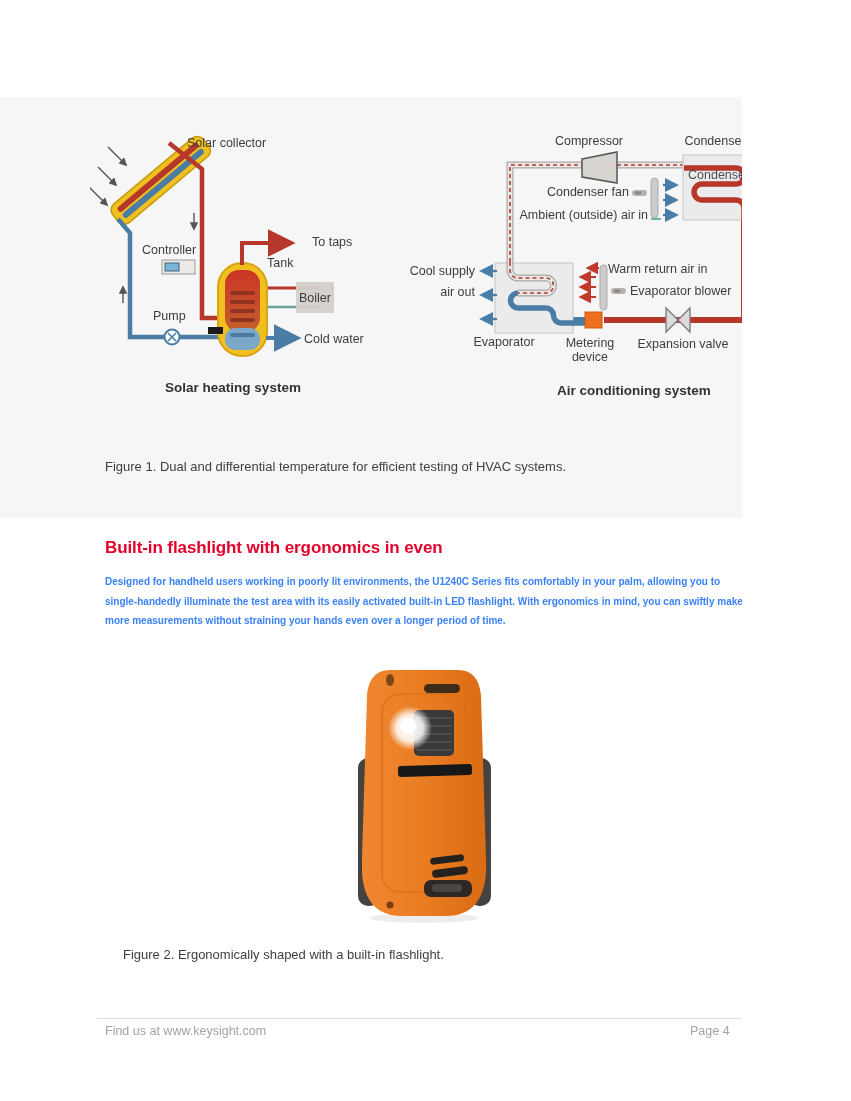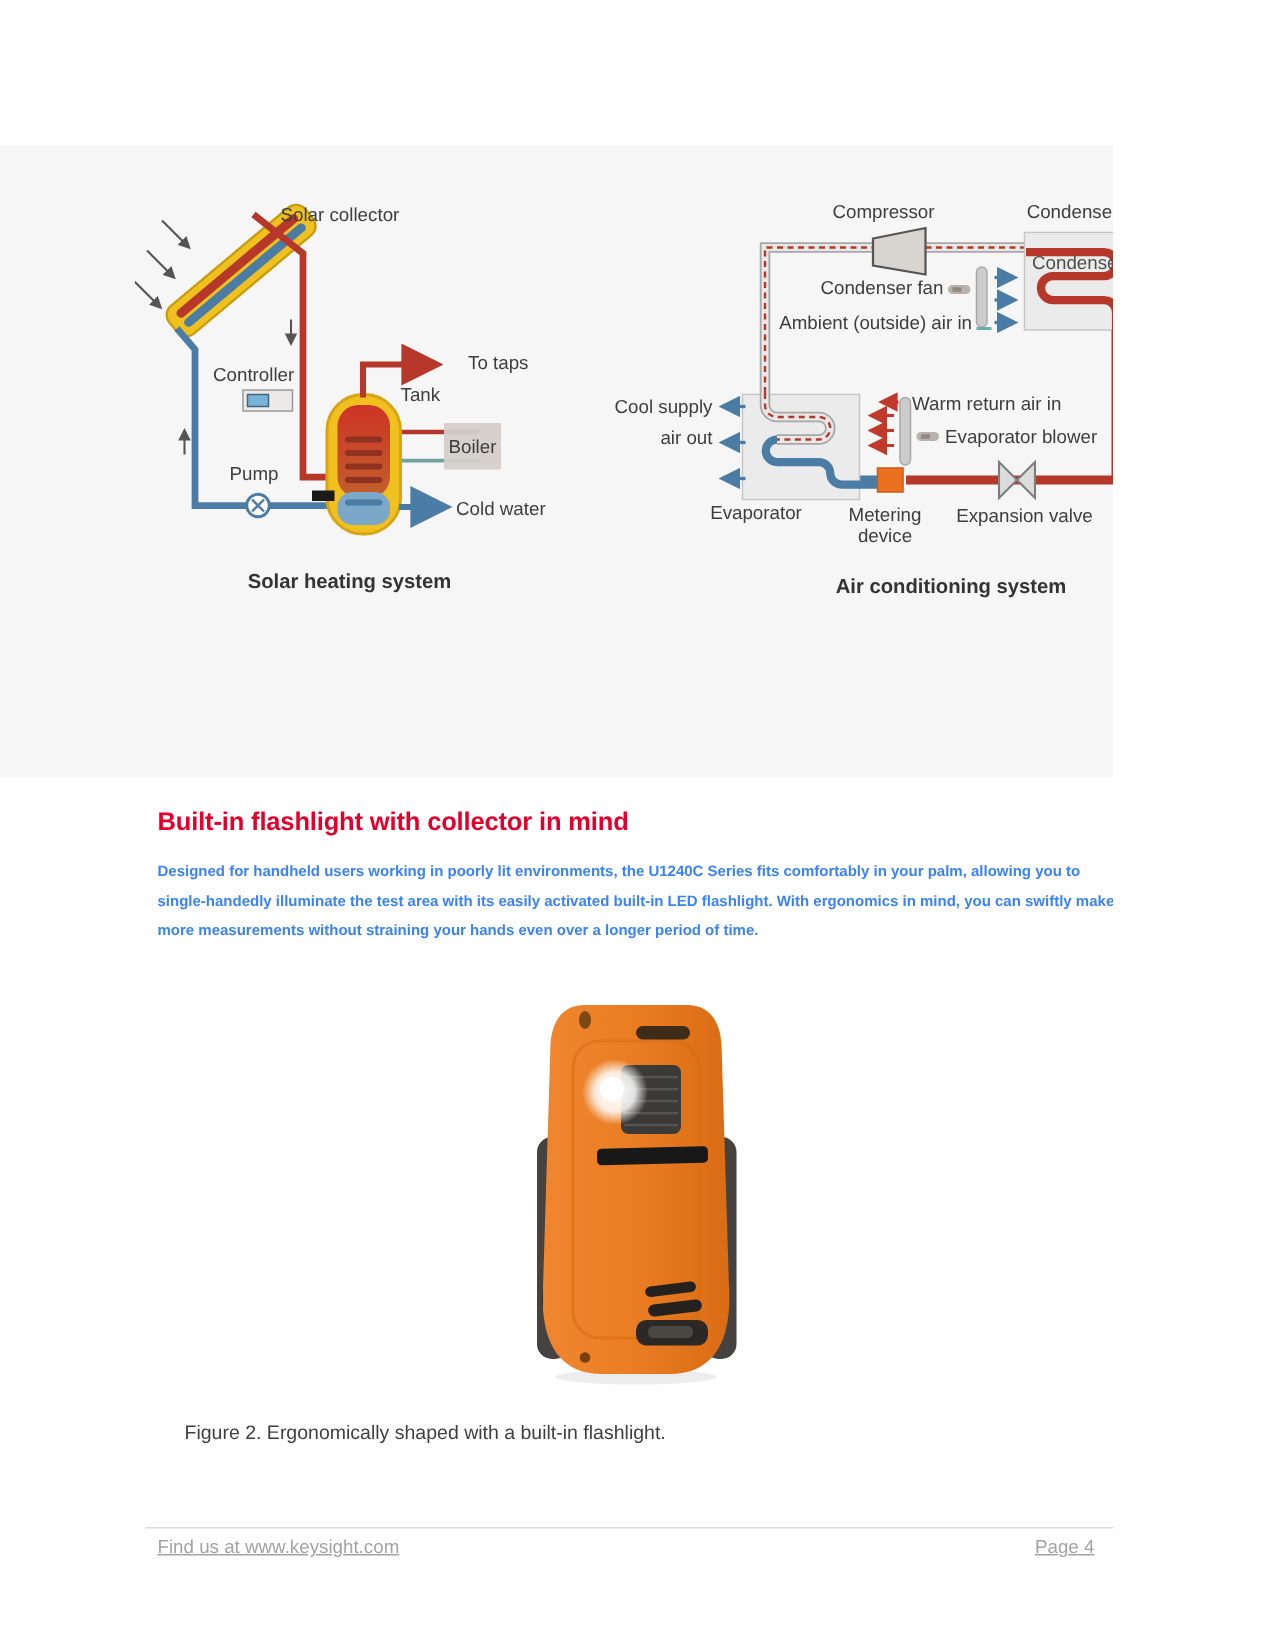--- a/index.html
+++ b/index.html
@@ -6,21 +6,21 @@
   #page{
     position:relative;width:742px;height:1101px;background:#ffffff;
     font-family:"Liberation Sans","DejaVu Sans",sans-serif;overflow:hidden;
   }
   .band{position:absolute;left:0;width:851px;background:#f6f6f6;}
   .abs{position:absolute;}
   .fig-caption{font-size:13px;color:#3f3f3f;}
   .heading{font-size:17px;font-weight:600;color:#e4002b;letter-spacing:-0.1px;}
   .body-text{font-size:10px;line-height:19.6px;color:#3b82f6;width:648px;font-weight:bold;}
   .footer-rule{height:1px;background:#dcdcdc;}
-  .footer-text{font-size:12.5px;color:#a3a3a3;text-decoration:underline;}
+  .footer-text{font-size:12.5px;color:#a3a3a3;}
   svg text{font-family:"Liberation Sans","DejaVu Sans",sans-serif;fill:#3d3d3d;font-size:12.5px;}
   svg text.cap{font-size:13.5px;font-weight:bold;fill:#333;}
 </style>
 </head>
 <body>
 
 <div id="page">
 
   <div class="band" style="top:97px;height:421px;"></div>
 
@@ -197,22 +197,23 @@
     <text x="75" y="168" text-anchor="end">air out</text>
     <text x="208" y="145">Warm return air in</text>
     <text x="230" y="167">Evaporator blower</text>
     <text x="104" y="218" text-anchor="middle">Evaporator</text>
     <text x="190" y="219" text-anchor="middle">Metering</text>
     <text x="190" y="233" text-anchor="middle">device</text>
     <text x="283" y="220" text-anchor="middle">Expansion valve</text>
     <text x="234" y="267" class="cap" text-anchor="middle">Air conditioning system</text>
   </svg>
 
-
-  <div class="abs heading" style="left:105px;top:538px;">Built-in flashlight with collector in mind</div>
+  <div class="abs fig-caption" style="left:105px;top:459px;">Figure 1. Dual and differential temperature for efficient testing of HVAC systems.</div>
+
+  <div class="abs heading" style="left:105px;top:538px;">Built-in flashlight with ergonomics in even</div>
 
   <div class="abs body-text" style="left:105px;top:572px;">Designed for handheld users working in poorly lit environments, the U1240C Series fits comfortably in your palm, allowing you to single-handedly illuminate the test area with its easily activated built-in LED flashlight. With ergonomics in mind, you can swiftly make more measurements without straining your hands even over a longer period of time.</div>
 
   <svg class="abs" style="left:352px;top:662px;" width="145" height="265" viewBox="0 0 145 265">
     <defs>
       <linearGradient id="bodyGrad" x1="0" y1="0" x2="1" y2="0">
         <stop offset="0" stop-color="#e9username Hmm"></stop>
           <stop offset="0" stop-color="#ef8630"></stop>
         <stop offset="0.5" stop-color="#ea7d22"></stop>
           <stop offset="1" stop-color="#d96c14"></stop>

